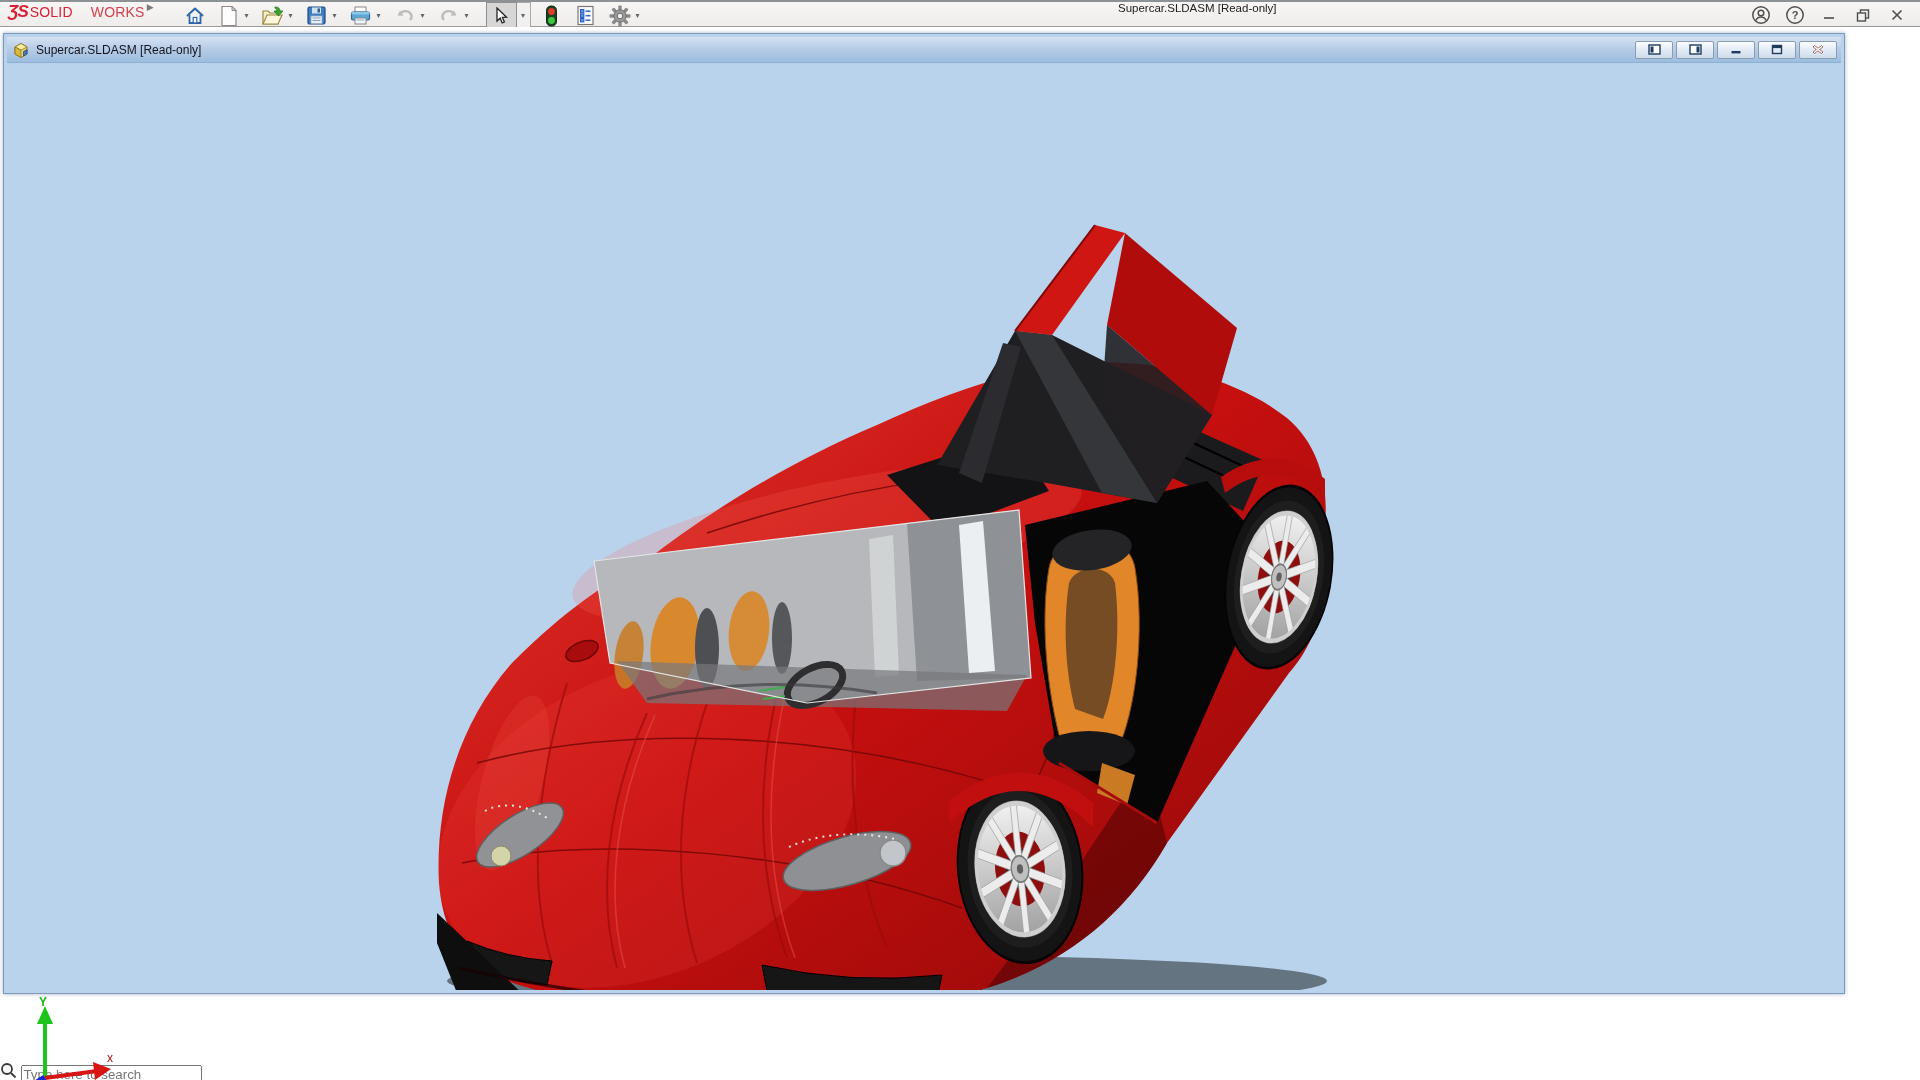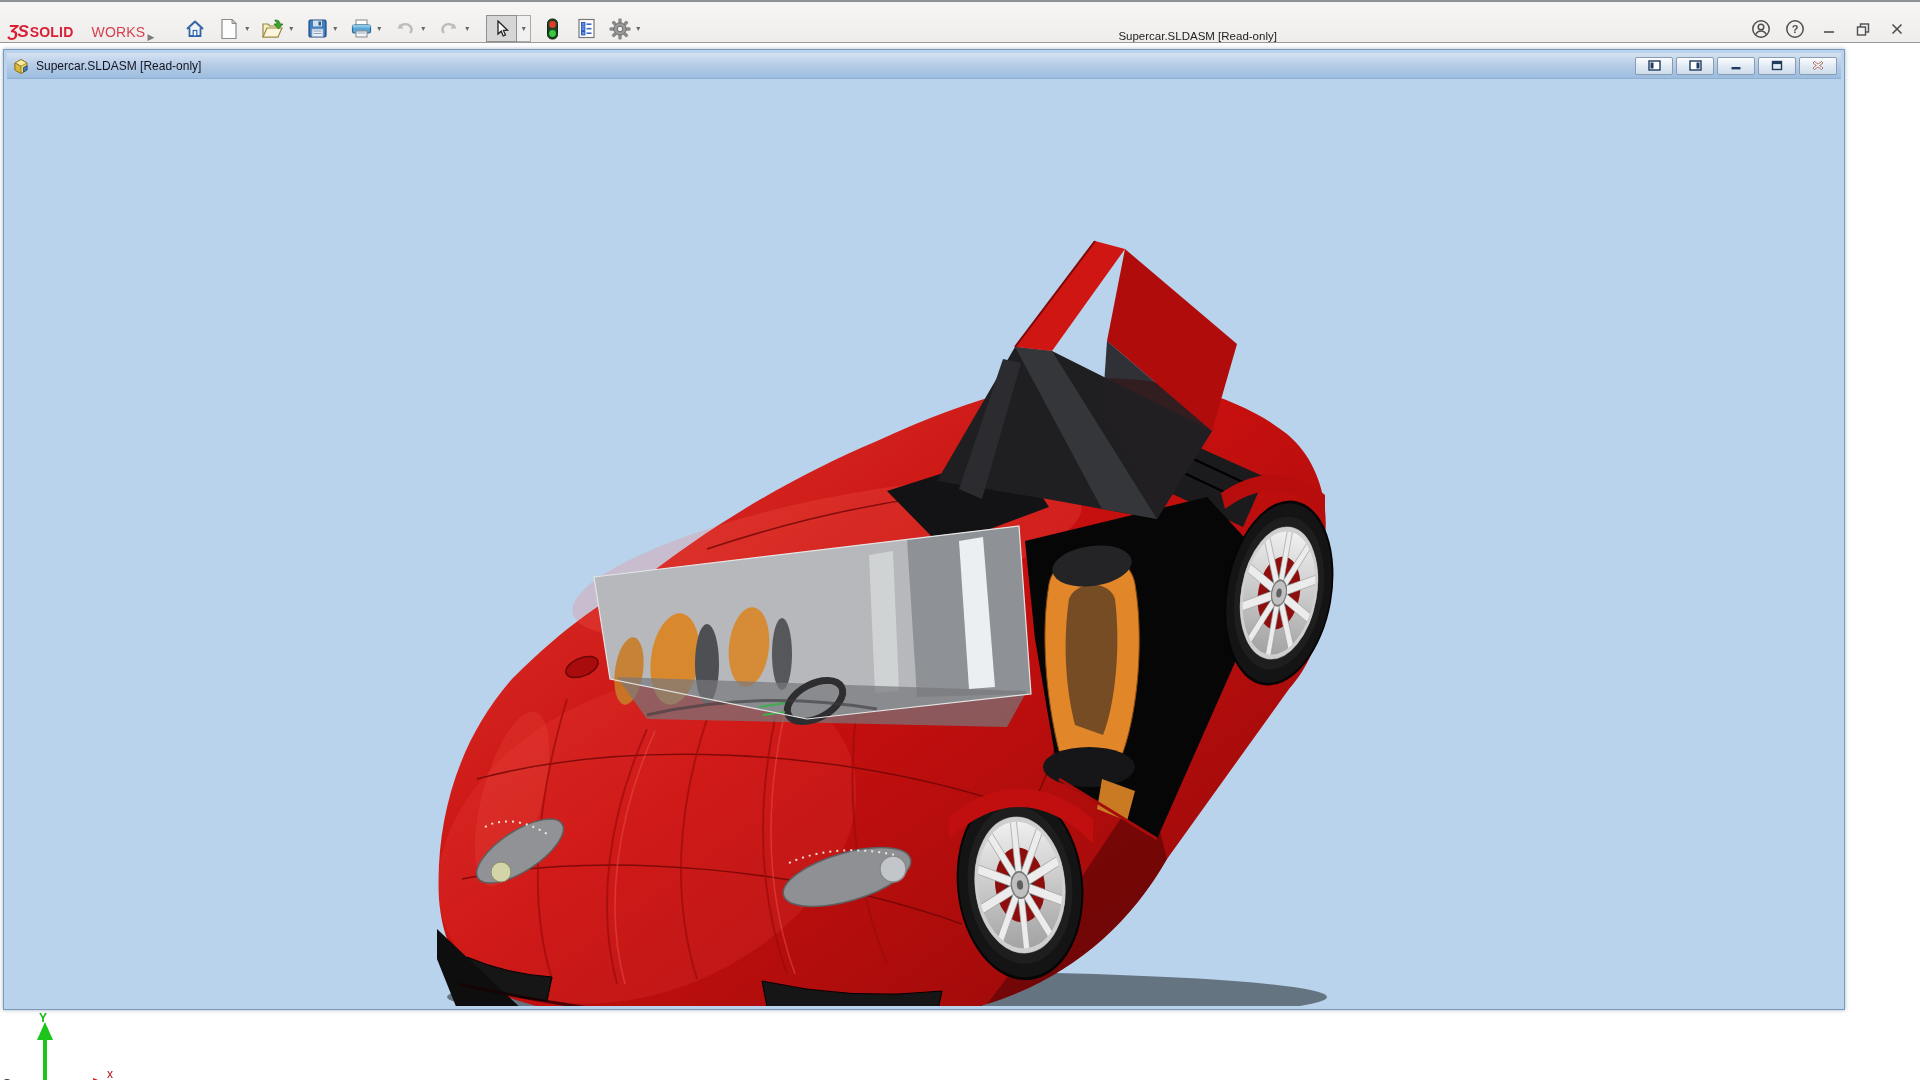--- a/index.html
+++ b/index.html
@@ -1,25 +1,25 @@
 <!DOCTYPE html>
 <html><head>
 <meta charset="utf-8">
 <style>
   * { margin:0; padding:0; box-sizing:border-box; }
   html,body { width:1920px; height:1080px; overflow:hidden; font-family:"Liberation Sans", sans-serif; }
   .screen { position:relative; width:1920px; height:1080px; background:#ffffff; }
 
   
-  .appbar { position:relative; height:43px; background:linear-gradient(#f7f6f5,#eeedec);
+  .appbar { position:relative; height:27px; background:linear-gradient(#f7f6f5,#eeedec);
             border-top:2px solid #8f9295; border-bottom:1px solid #9a9a9a;
-            display:flex; align-items:flex-end; padding:0 8px; }
+            display:flex; align-items:flex-start; padding:0 8px; }
   .logo { display:flex; align-items:baseline; gap:2px; min-width:128px; cursor:default; }
   .logo .mark { color:#d81f33; font-size:17px; font-style:italic; font-weight:bold; letter-spacing:-1px; }
-  .logo .solid { color:#d81f33; font-size:14px; font-weight:bold; letter-spacing:.2px; }
+  .logo .solid { color:#d81f33; font-size:14px; font-weight:normal; letter-spacing:.2px; }
   .logo .works { color:#d8404f; font-size:14px; letter-spacing:.2px;margin-left:16px; }
   .expander { color:#7a7a7a; font-size:9px; margin:0 10px 0 2px; }
   .toolbar { display:flex; align-items:center; gap:2px; margin-left:18px; }
   .tbtn { width:26px; height:26px; display:flex; align-items:center; justify-content:center; border-radius:2px; }
   .caret { font-size:8px; color:#666; width:10px; text-align:center; }
   .tgroup { display:flex; align-items:center; margin-right:6px; }
   .sel-wrap { display:flex; align-items:stretch; height:27px; margin:0 6px; }
   .sel-main { width:31px; display:flex; align-items:center; justify-content:center;
               background:#d6d6d6; border:1px solid #8f8f8f; }
   .sel-caret { width:14px; display:flex; align-items:center; justify-content:center;

